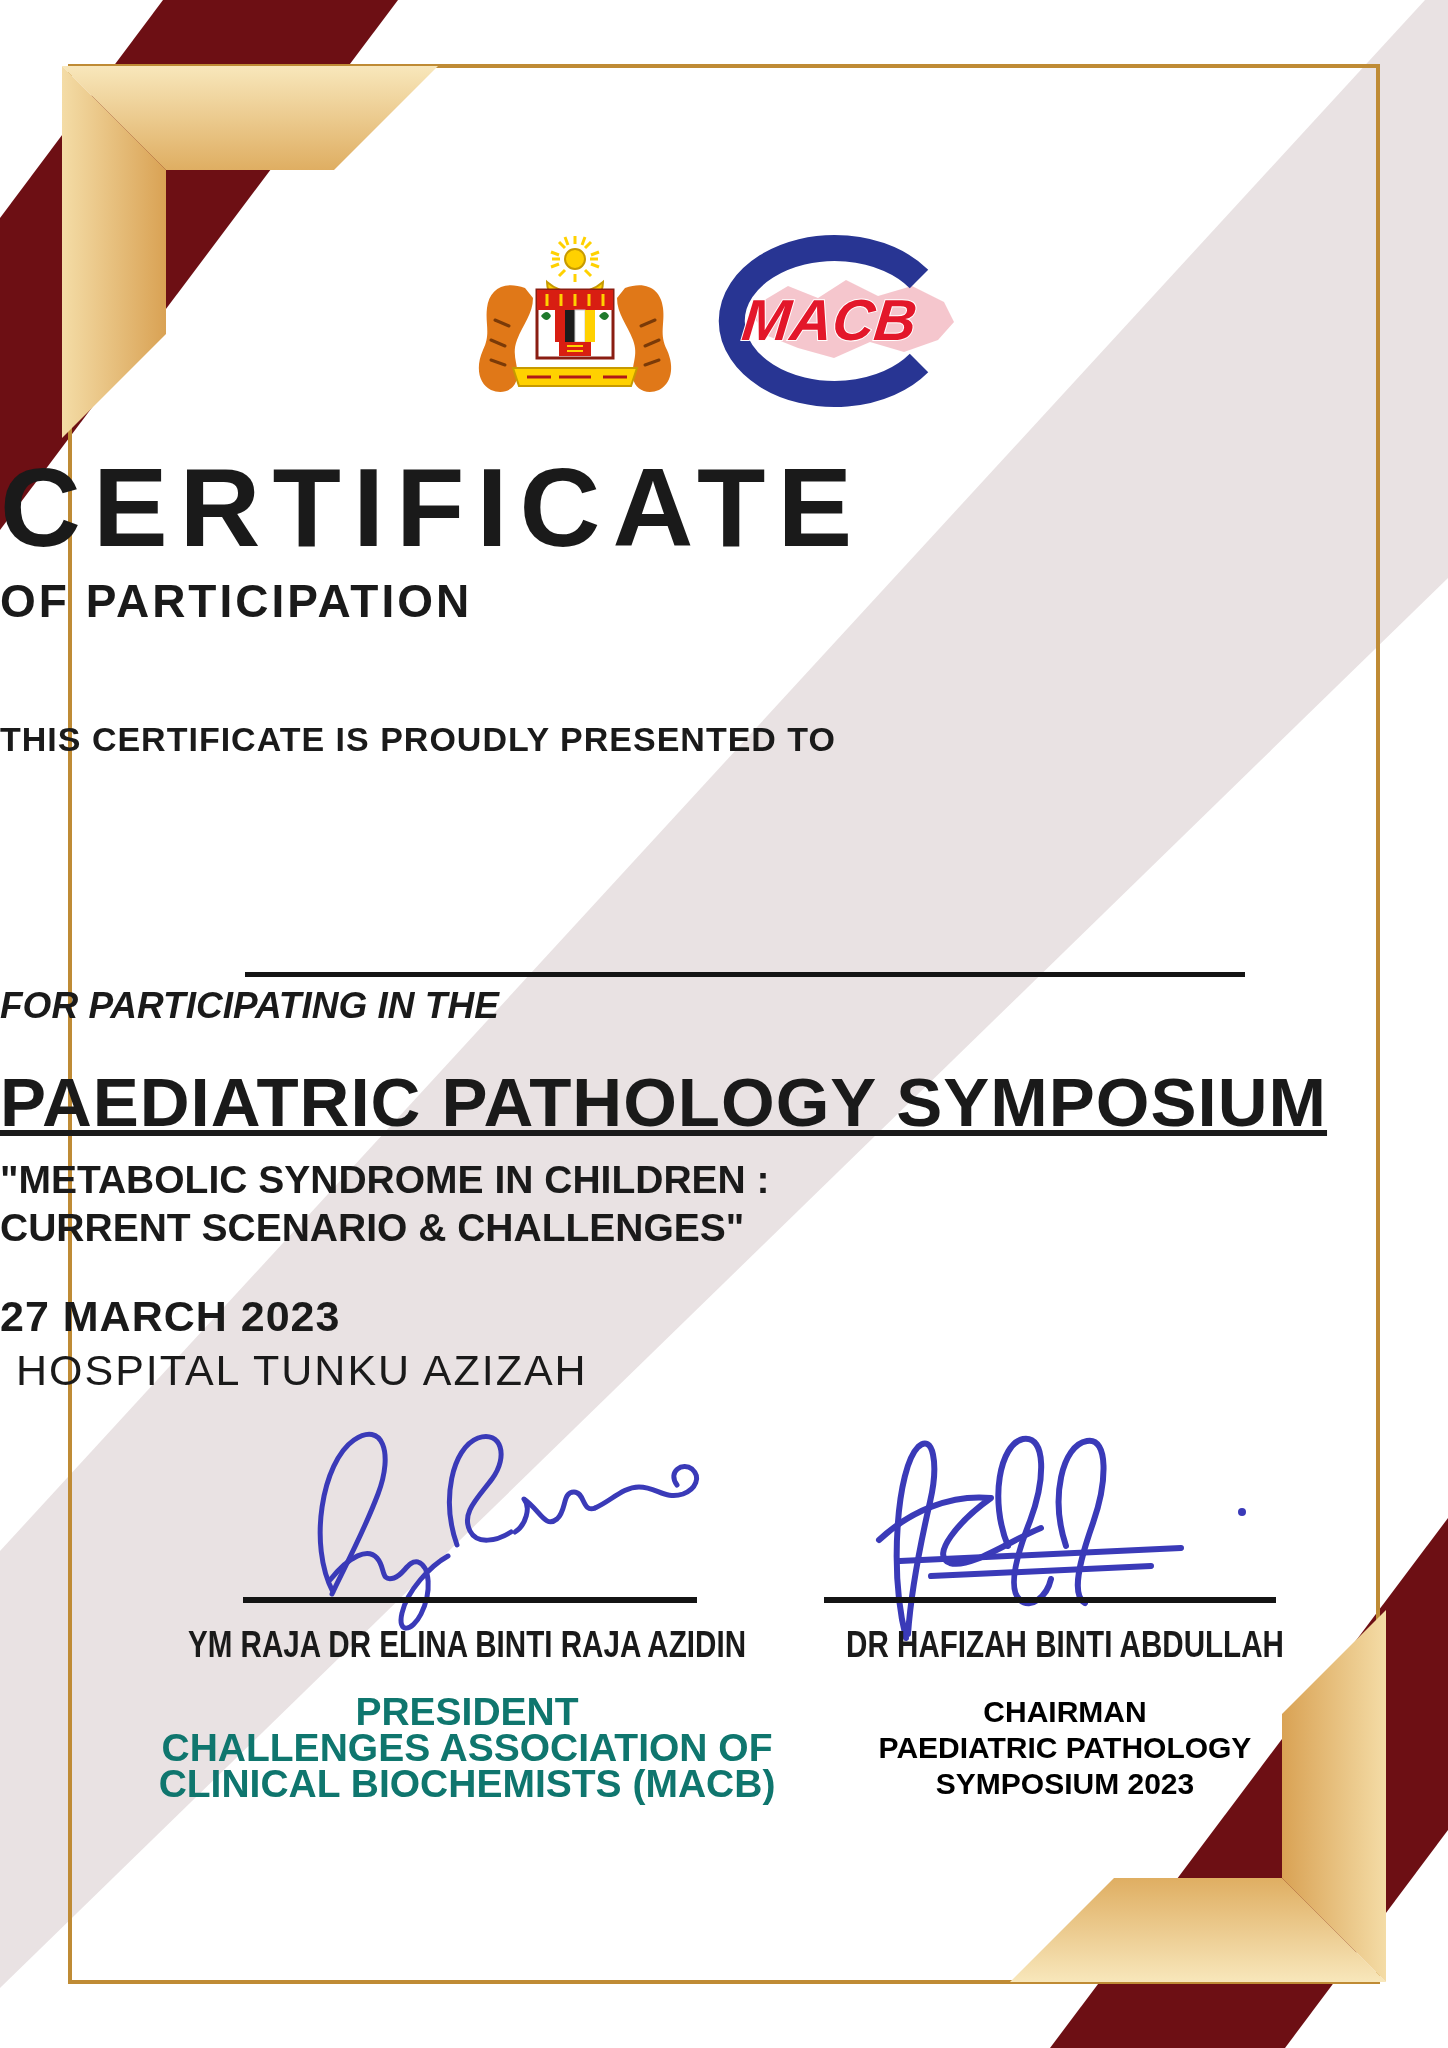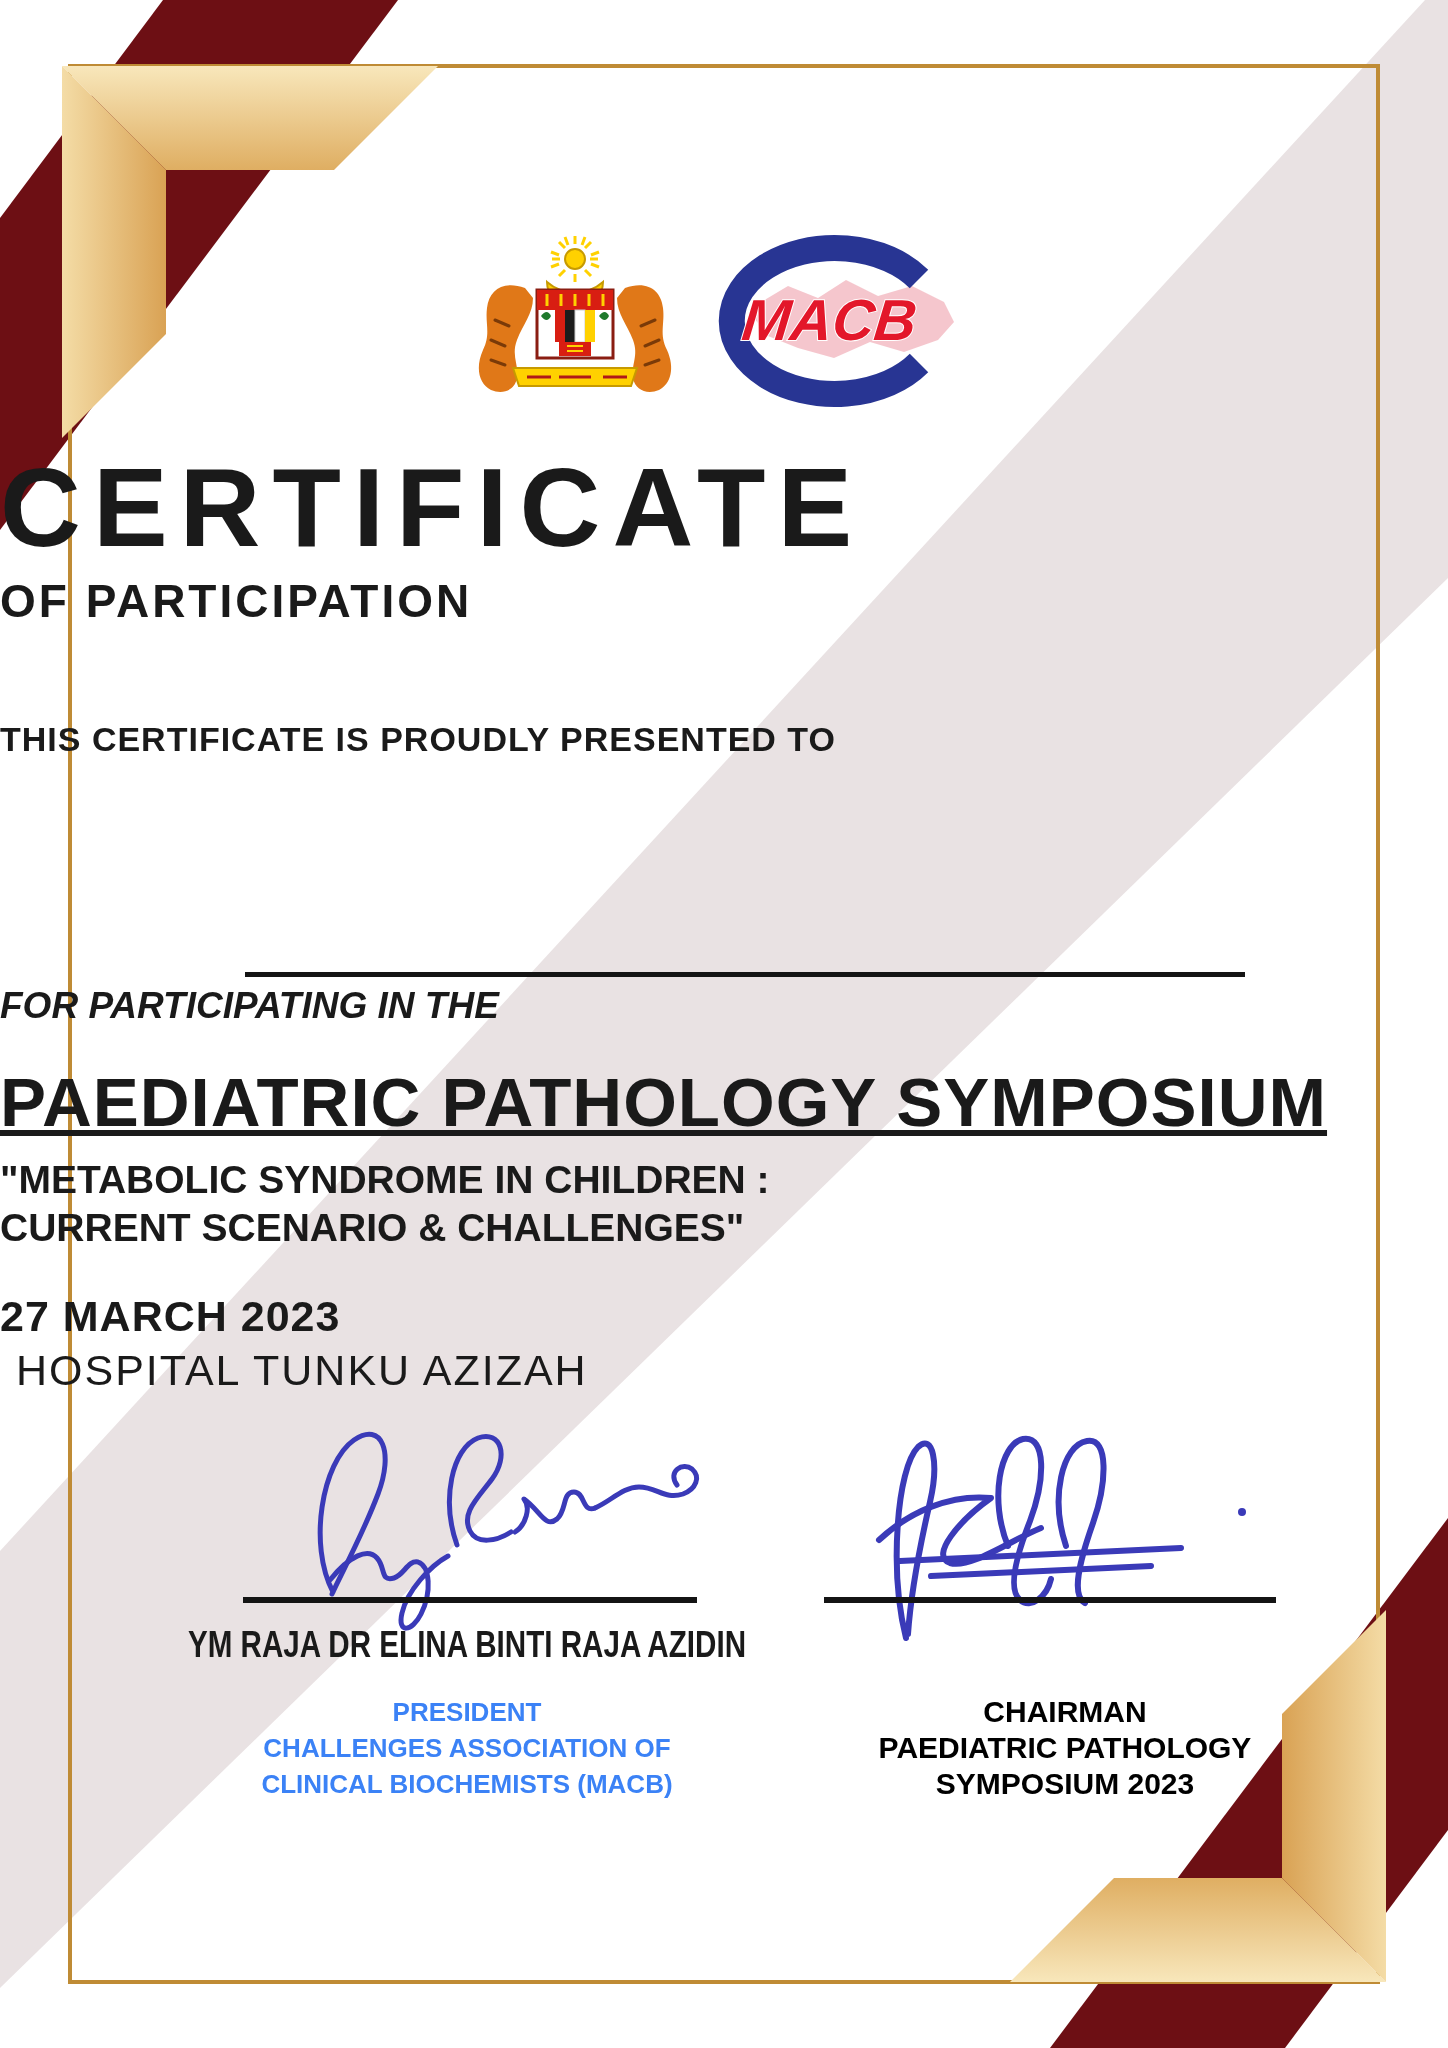--- a/index.html
+++ b/index.html
@@ -162,26 +162,29 @@
       <circle cx="1242" cy="1512" r="4" fill="#3a3ab8" stroke="none"></circle>
     </g>
   </svg>
 
   <div class="rule rule-sig-left"></div>
   <div class="rule rule-sig-right"></div>
 
   <div class="col-left">
     <div class="sig-name" style="position:relative;top:0;">YM RAJA DR ELINA BINTI RAJA AZIDIN</div>
   </div>
+  <div class="col-right">
+    <div class="sig-name" style="position:relative;top:0;">DR HAFIZAH BINTI ABDULLAH</div>
+  </div>
 
   <style>
     .col-left{top:1626px;} .col-right{top:1626px;}
     .col-left .sig-name,.col-right .sig-name{left:auto;right:auto;width:100%;}
     .titles-left{position:absolute;left:92px;width:750px;top:1694px;text-align:center;
-      font-size:26px;font-weight:700;line-height:36px;color:#3b82f6;}
+      font-size:39px;font-weight:700;line-height:36px;color:#0f766e;}
     .titles-right{position:absolute;left:765px;width:600px;top:1694px;text-align:center;
       font-size:30px;font-weight:700;line-height:36px;color:#000000;}
   </style>
 
   <div class="titles-left">
     <div>PRESIDENT</div>
     <div>CHALLENGES ASSOCIATION OF</div>
     <div>CLINICAL BIOCHEMISTS (MACB)</div>
   </div>
   <div class="titles-right">

